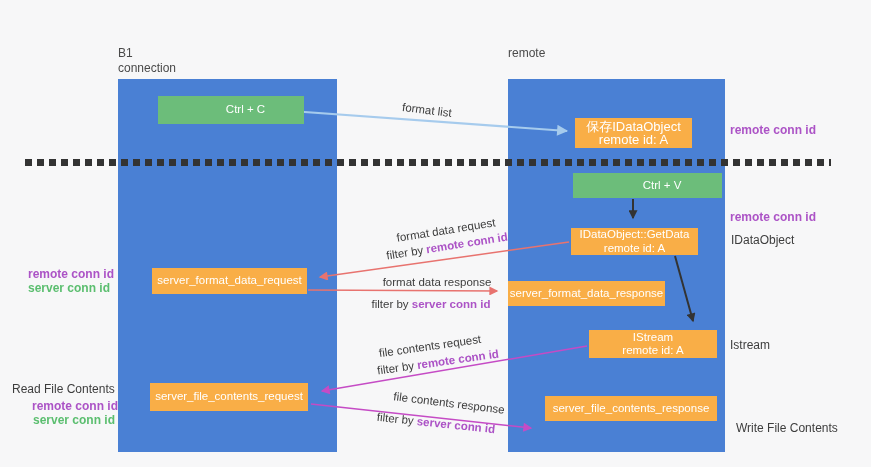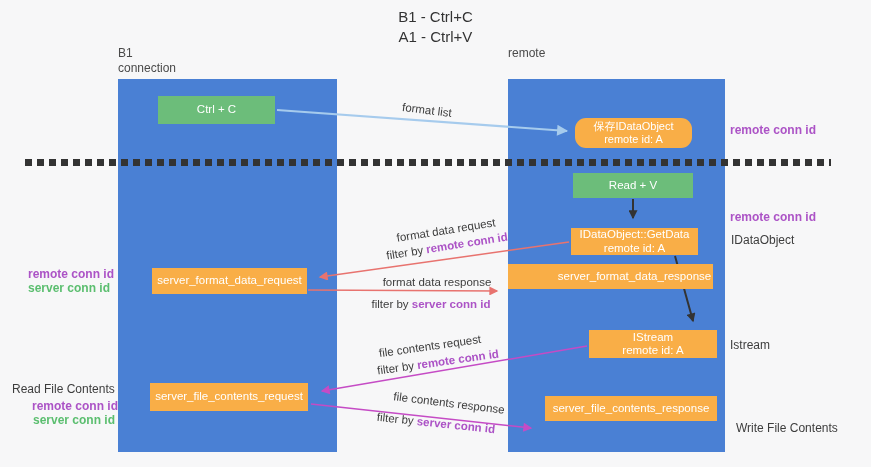--- a/index.html
+++ b/index.html
@@ -17,39 +17,35 @@
   .lane { position:absolute; top:79px; height:373px; background:#4A80D4; z-index:1; }
   .lane.left { left:118px; width:219px; }
   .lane.right { left:508px; width:217px; }
   .dashed { position:absolute; left:25px; top:159px; width:806px; height:7px;
             background:repeating-linear-gradient(90deg,#333 0 7px,transparent 7px 12px);
             z-index:4; }
   .svg-layer { position:absolute; left:0; top:0; z-index:2; pointer-events:none; }
   .node { position:absolute; display:flex; flex-direction:column; align-items:center;
           justify-content:center; color:#fff; font-size:11.5px; line-height:13.5px;
           text-align:center; z-index:3; }
-  .node.green { background:#6CBD7A; }
+  .node.green { background:#6CBD7A;padding-left:29px; }
   .node.orange { background:#F9AE47; }
   .alabel { position:absolute; font-size:11.5px; color:#3d3d3d; white-space:nowrap;
             z-index:2; }
   .key-purple { font-weight:bold; color:#AC53C6; }
   .side { position:absolute; font-size:12px; white-space:nowrap; z-index:2; }
   .side.purple { color:#AC53C6; font-weight:bold; }
   .side.greentx { color:#5BBE6F; font-weight:bold; }
   .side.dark { color:#3d3d3d; }
 </style>
 </head>
 <body>
 
 <div class="canvas">
 
-  <div class="title">
-    <div>B1 - Ctrl+C</div>
-    <div>A1 - Ctrl+V</div>
-  </div>
 
   <div class="colhead left">
     <div>B1</div>
     <div>connection</div>
   </div>
   <div class="colhead right">
     <div>remote</div>
   </div>
 
   <div class="lane left"></div>
@@ -78,39 +74,39 @@
     <line x1="587" y1="346" x2="322" y2="391" stroke="#C54BC5" stroke-width="1.5" marker-end="url(#ah-mag)"></line>
     <line x1="311" y1="404" x2="531" y2="428" stroke="#C54BC5" stroke-width="1.5" marker-end="url(#ah-mag)"></line>
   </svg>
 
   <div class="dashed"></div>
 
   <div class="node green" style="left:158px; top:96px; width:117px; height:28px;">
     <div>Ctrl + C</div>
   </div>
 
-  <div class="node orange" style="left:575px; top:118px; width:117px; height:30px; font-size:11px;border-radius:11px;">
+  <div class="node orange" style="left:575px; top:118px; width:117px; height:30px; font-size:13px;">
     <div>保存IDataObject</div>
     <div>remote id: A</div>
   </div>
 
   <div class="node green" style="left:573px; top:173px; width:120px; height:25px;">
-    <div>Read + V</div>
+    <div>Ctrl + V</div>
   </div>
 
   <div class="node orange" style="left:571px; top:228px; width:127px; height:27px;">
     <div>IDataObject::GetData</div>
     <div>remote id: A</div>
   </div>
 
   <div class="node orange" style="left:152px; top:268px; width:155px; height:26px;">
     <div>server_format_data_request</div>
   </div>
 
-  <div class="node orange" style="left:508px; top:264px; width:157px; height:25px;padding-left:48px;">
+  <div class="node orange" style="left:508px; top:281px; width:157px; height:25px;">
     <div>server_format_data_response</div>
   </div>
 
   <div class="node orange" style="left:589px; top:330px; width:128px; height:28px;">
     <div>IStream</div>
     <div>remote id: A</div>
   </div>
 
   <div class="node orange" style="left:150px; top:383px; width:158px; height:28px;">
     <div>server_file_contents_request</div>

